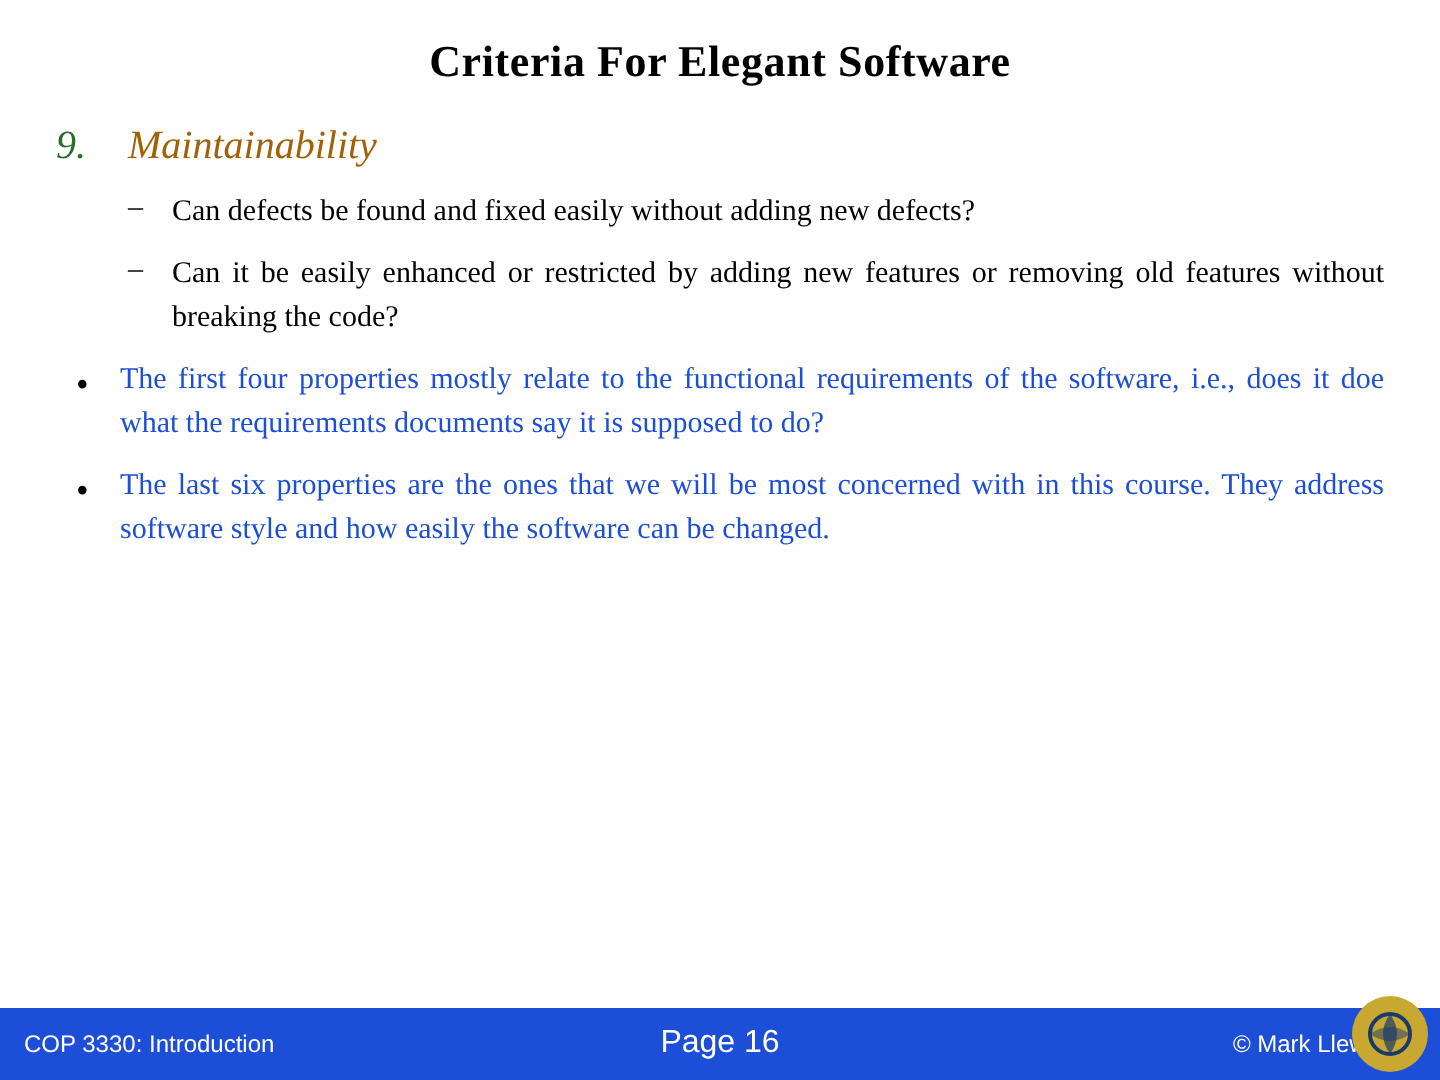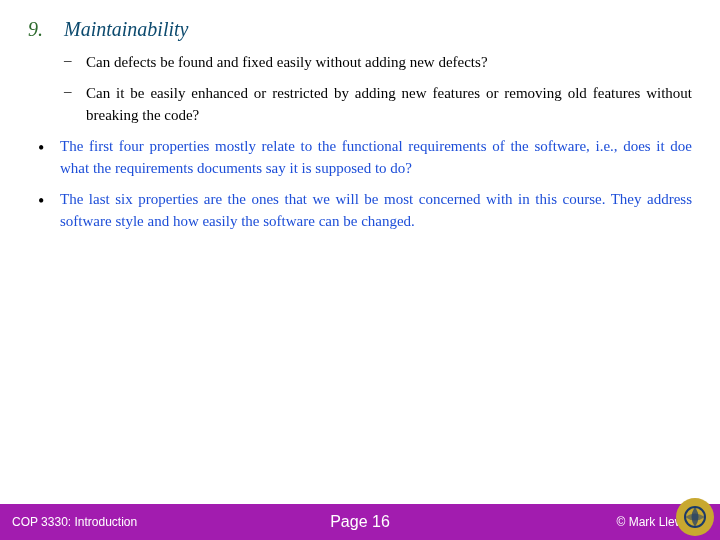--- a/index.html
+++ b/index.html
@@ -27,21 +27,21 @@
     .slide-title {
       text-align: center;
       font-size: 22px;
       font-weight: bold;
       color: #000000;
       margin-bottom: 18px;
       letter-spacing: 0.3px;
     }
     .section-heading {
       font-size: 20px;
-      color: #0c4a6e;
+      color: #a16207;
       font-style: italic;
       font-weight: normal;
       margin-bottom: 4px;
     }
     .section-row {
       display: flex;
       align-items: flex-start;
       margin-bottom: 6px;
     }
     .section-num-label {
@@ -82,21 +82,21 @@
       padding-top: 1px;
       line-height: 1.4;
     }
     .bullet-text {
       font-size: 15px;
       color: #1d4ed8;
       line-height: 1.5;
       text-align: justify;
     }
     .footer {
-      background: #a21caf;
+      background: #1d4ed8;
       height: 36px;
       display: flex;
       align-items: center;
       justify-content: space-between;
       padding: 0 12px;
       position: relative;
     }
     .footer-left {
       color: #ffffff;
       font-size: 12px;
@@ -134,20 +134,21 @@
       color: #1a3a6b;
       font-weight: bold;
     }
   </style>
 </head>
 <body>
 
 <div class="slide-container">
   <div class="main-content">
 
+    <div class="slide-title">Criteria For Elegant Software</div>
 
     <div class="section-row">
       <span class="section-num-label">9.</span>
       <span class="section-heading">Maintainability</span>
     </div>
     <div class="sub-item">
       <span class="dash">–</span>
       <span class="sub-text">Can defects be found and fixed easily without adding new defects?</span>
     </div>
 

